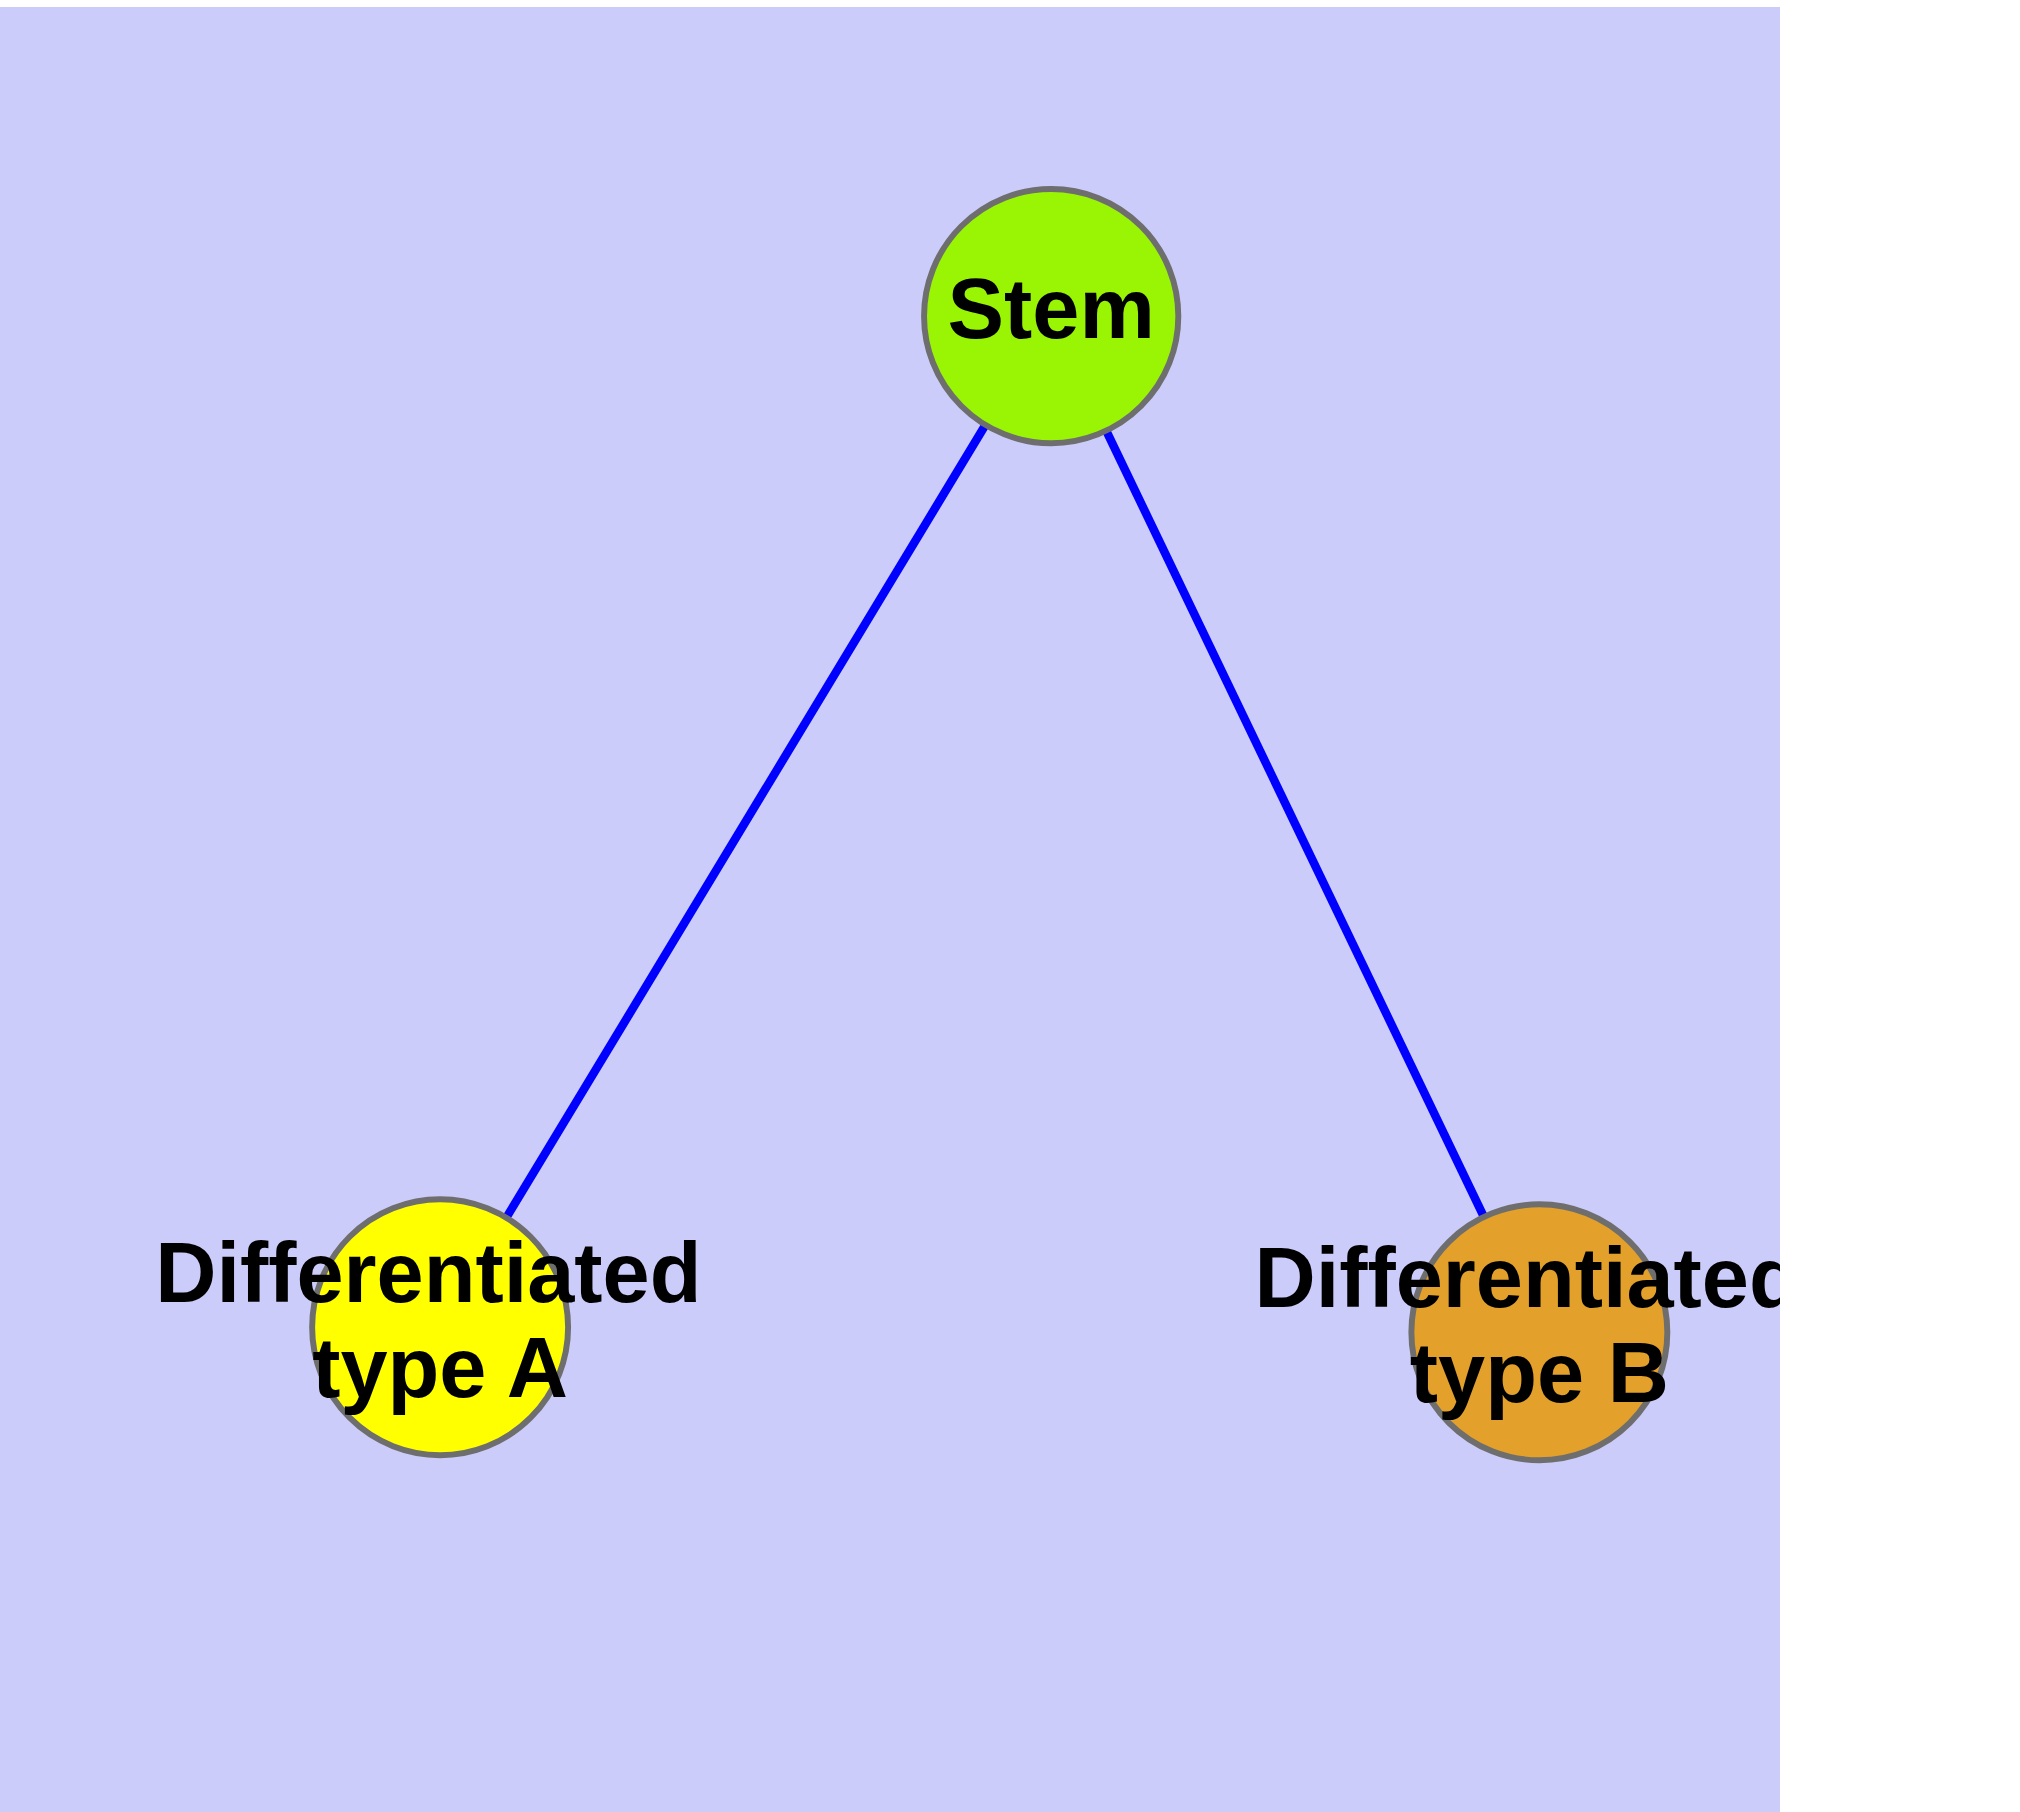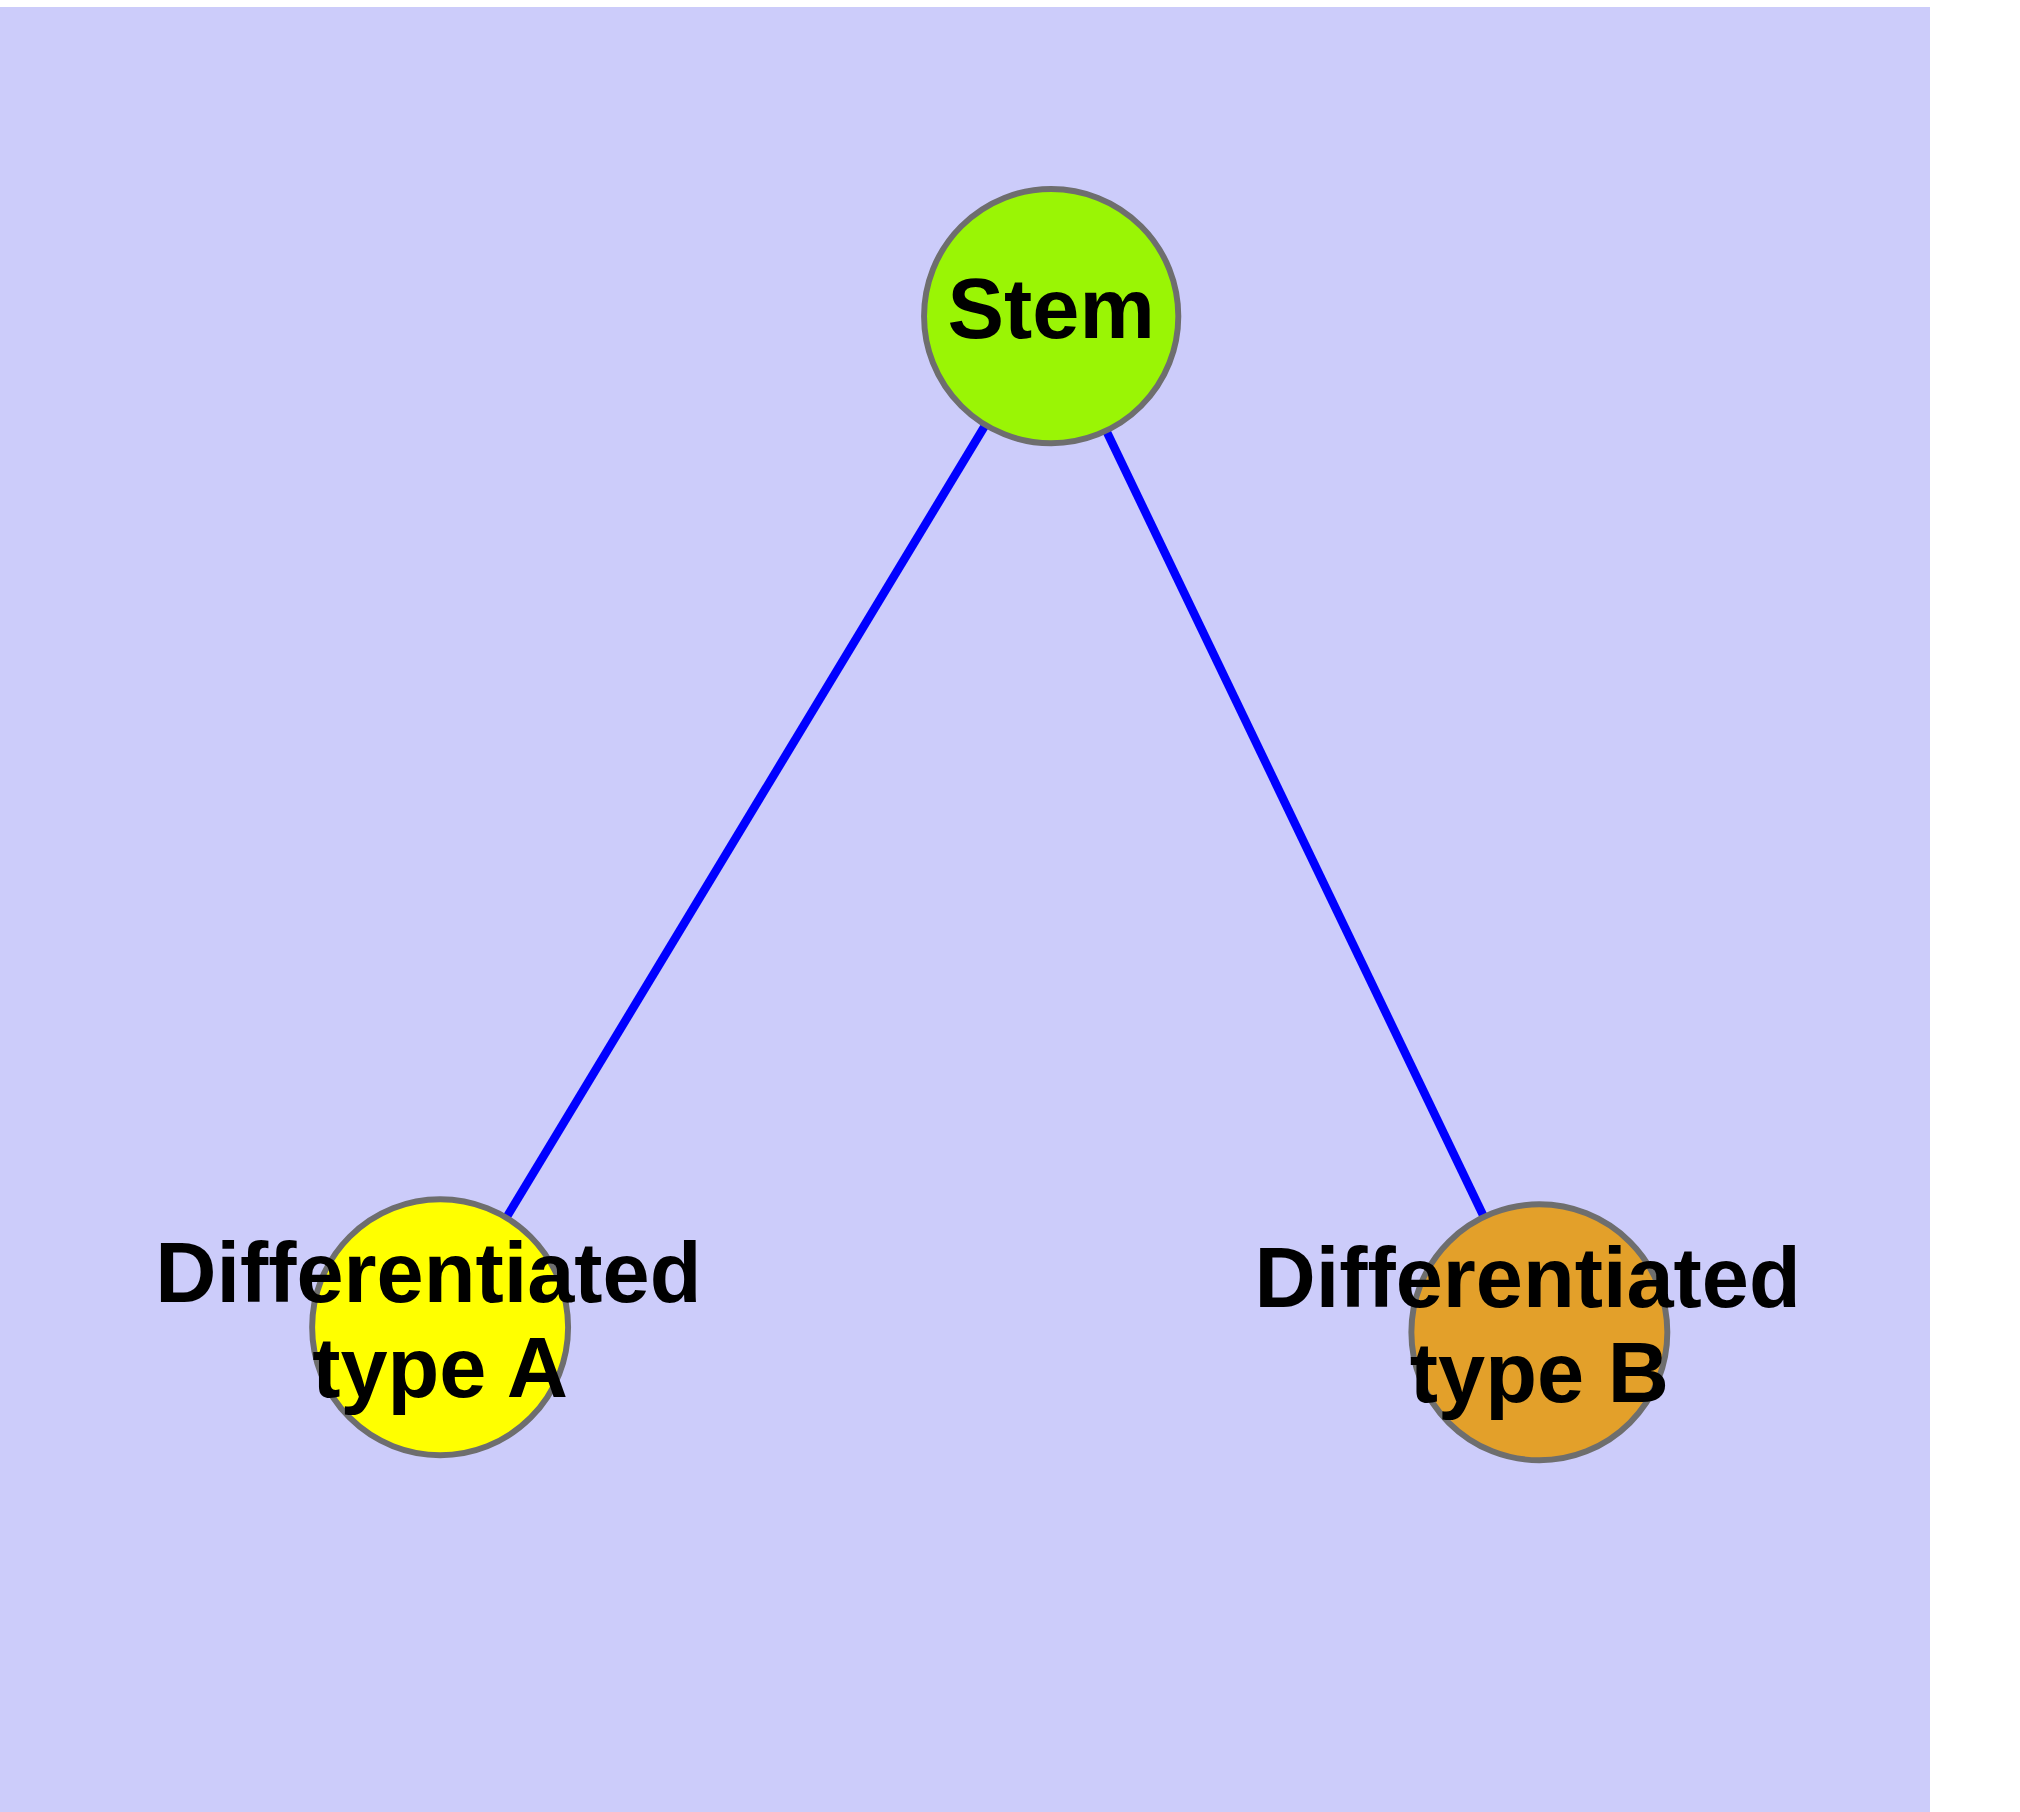--- a/index.html
+++ b/index.html
@@ -3,21 +3,21 @@
 <meta charset="utf-8">
 <title>Cell Differentiation Graph</title>
 <style>
   html, body {
     margin: 0;
     padding: 0;
     background: #ffffff;
   }
   #canvas {
     position: relative;
-    width: 1930px;
+    width: 1780px;
     height: 1812px;
     overflow: hidden;
     background: #ffffff;
   }
   #plot-bg {
     position: absolute;
     left: 0;
     top: 6.8px;
     width: 2021px;
     height: 1805px;

